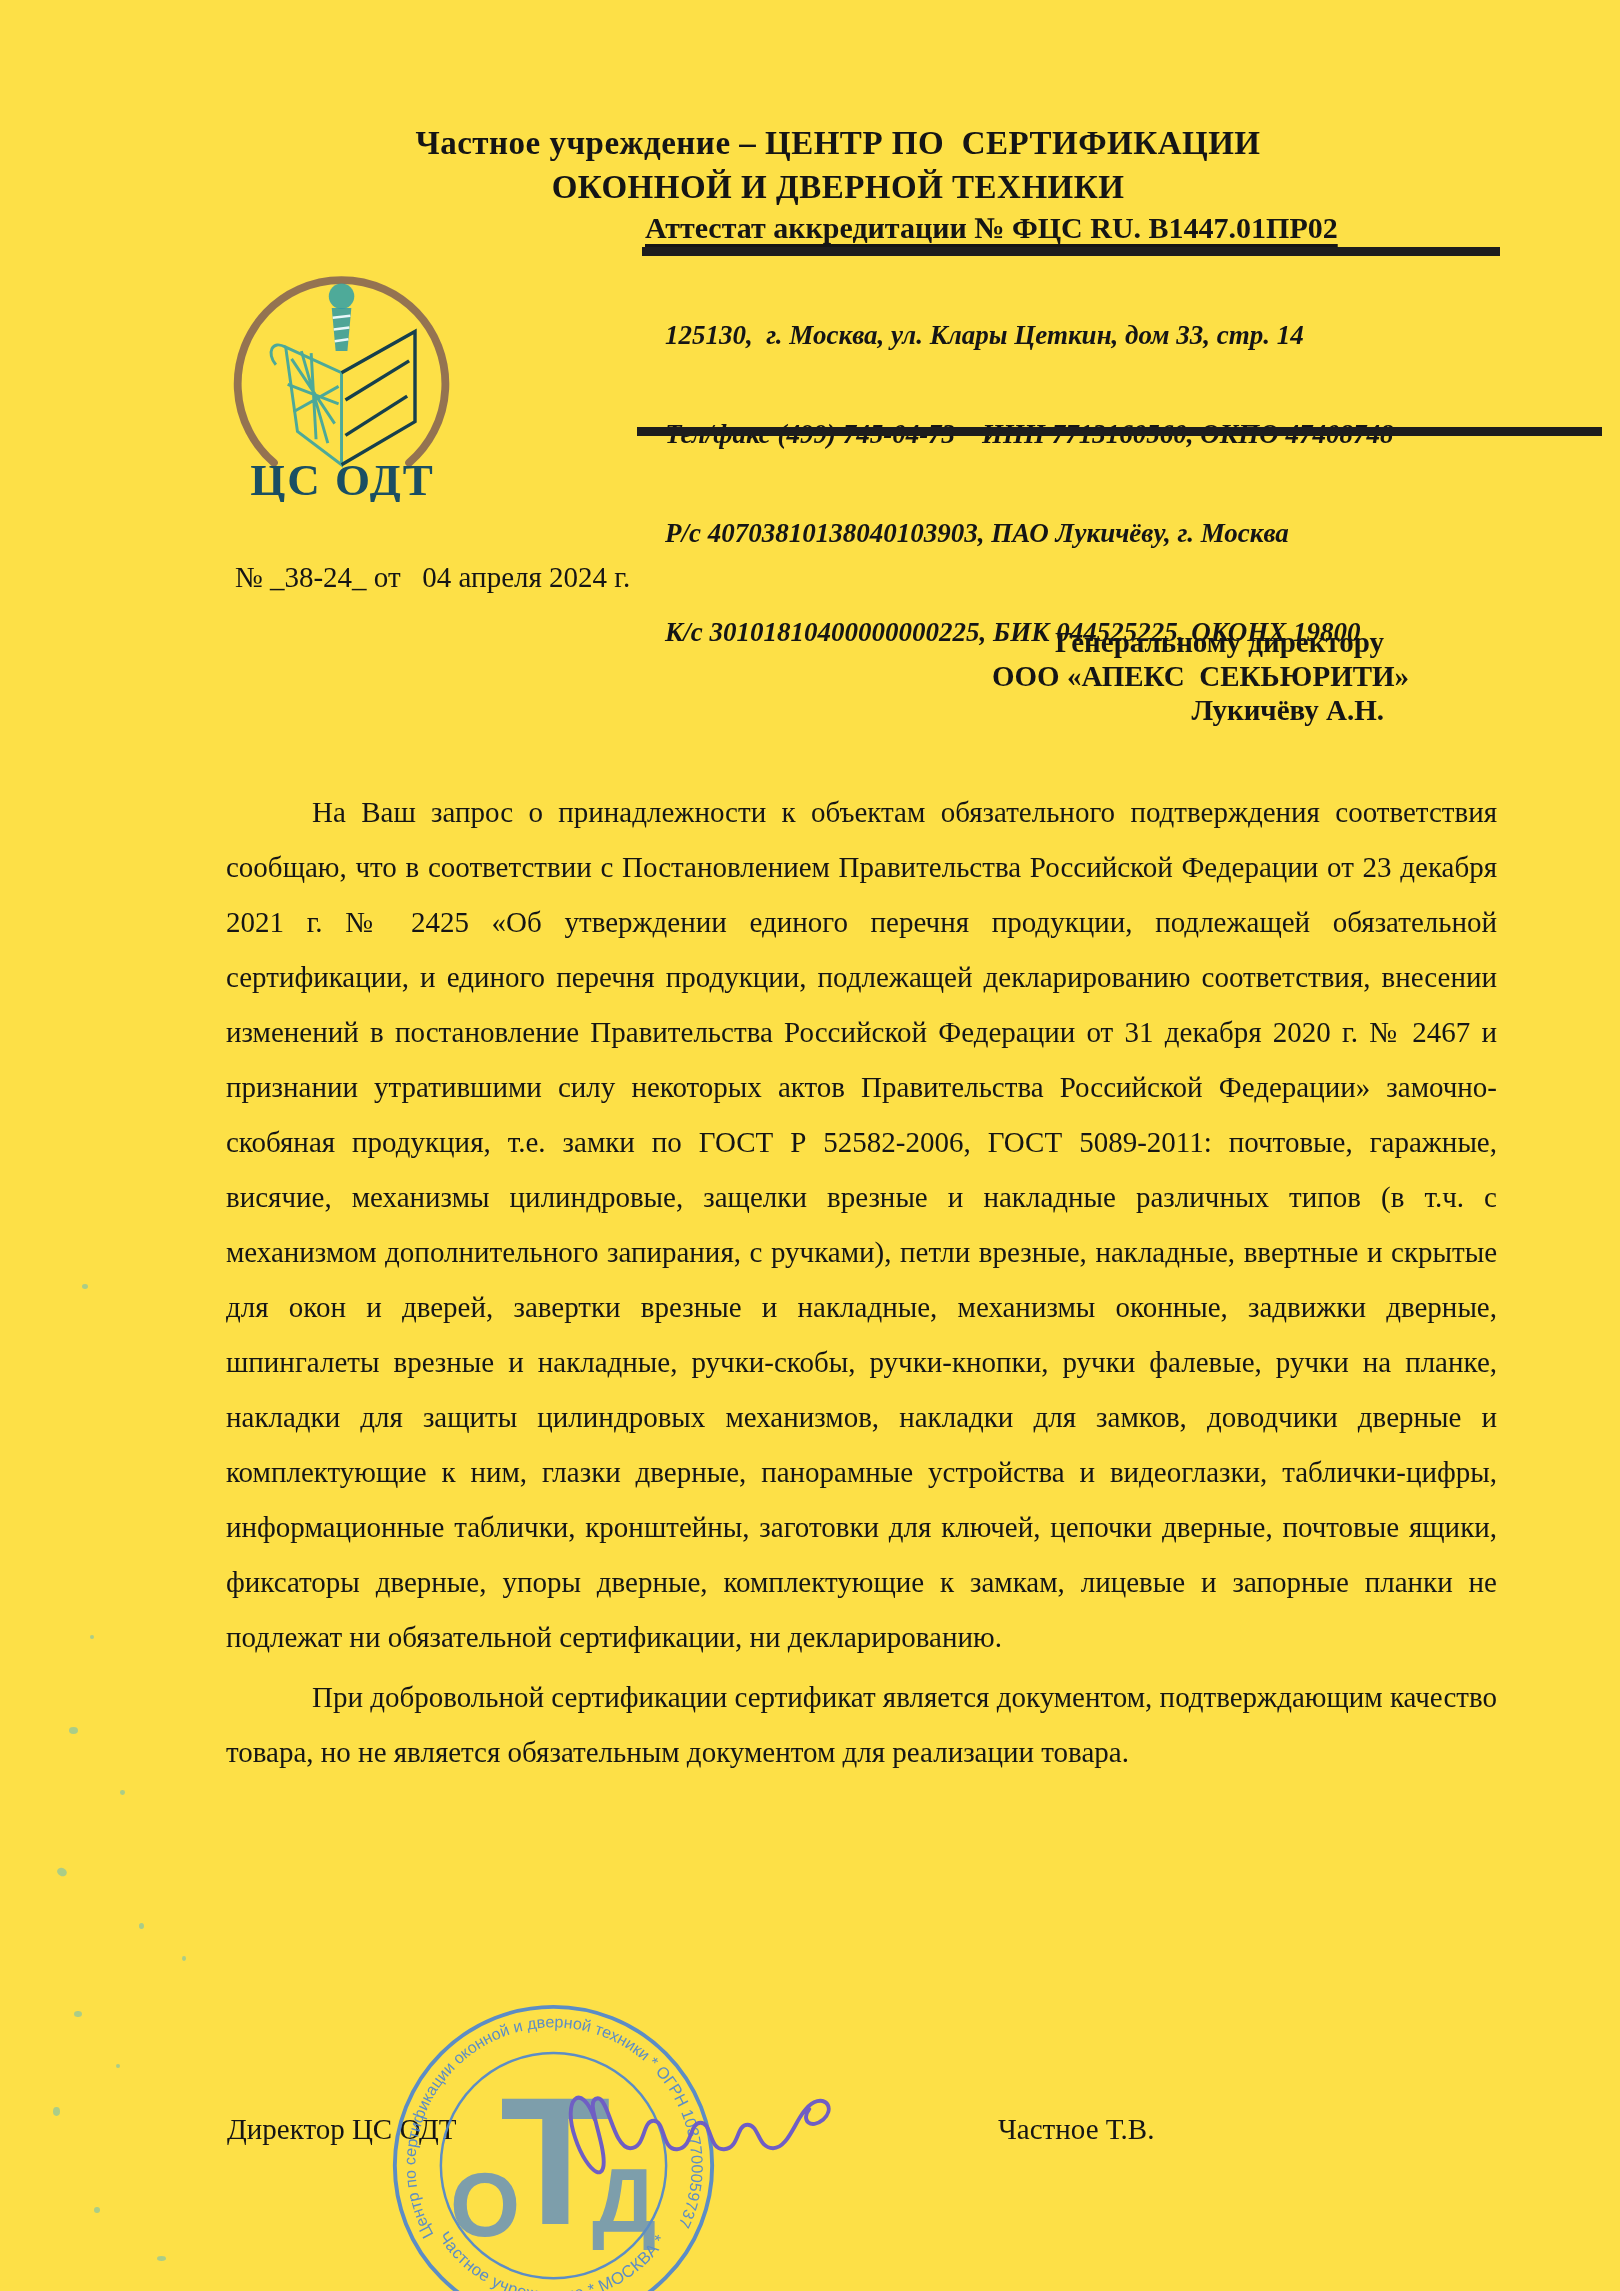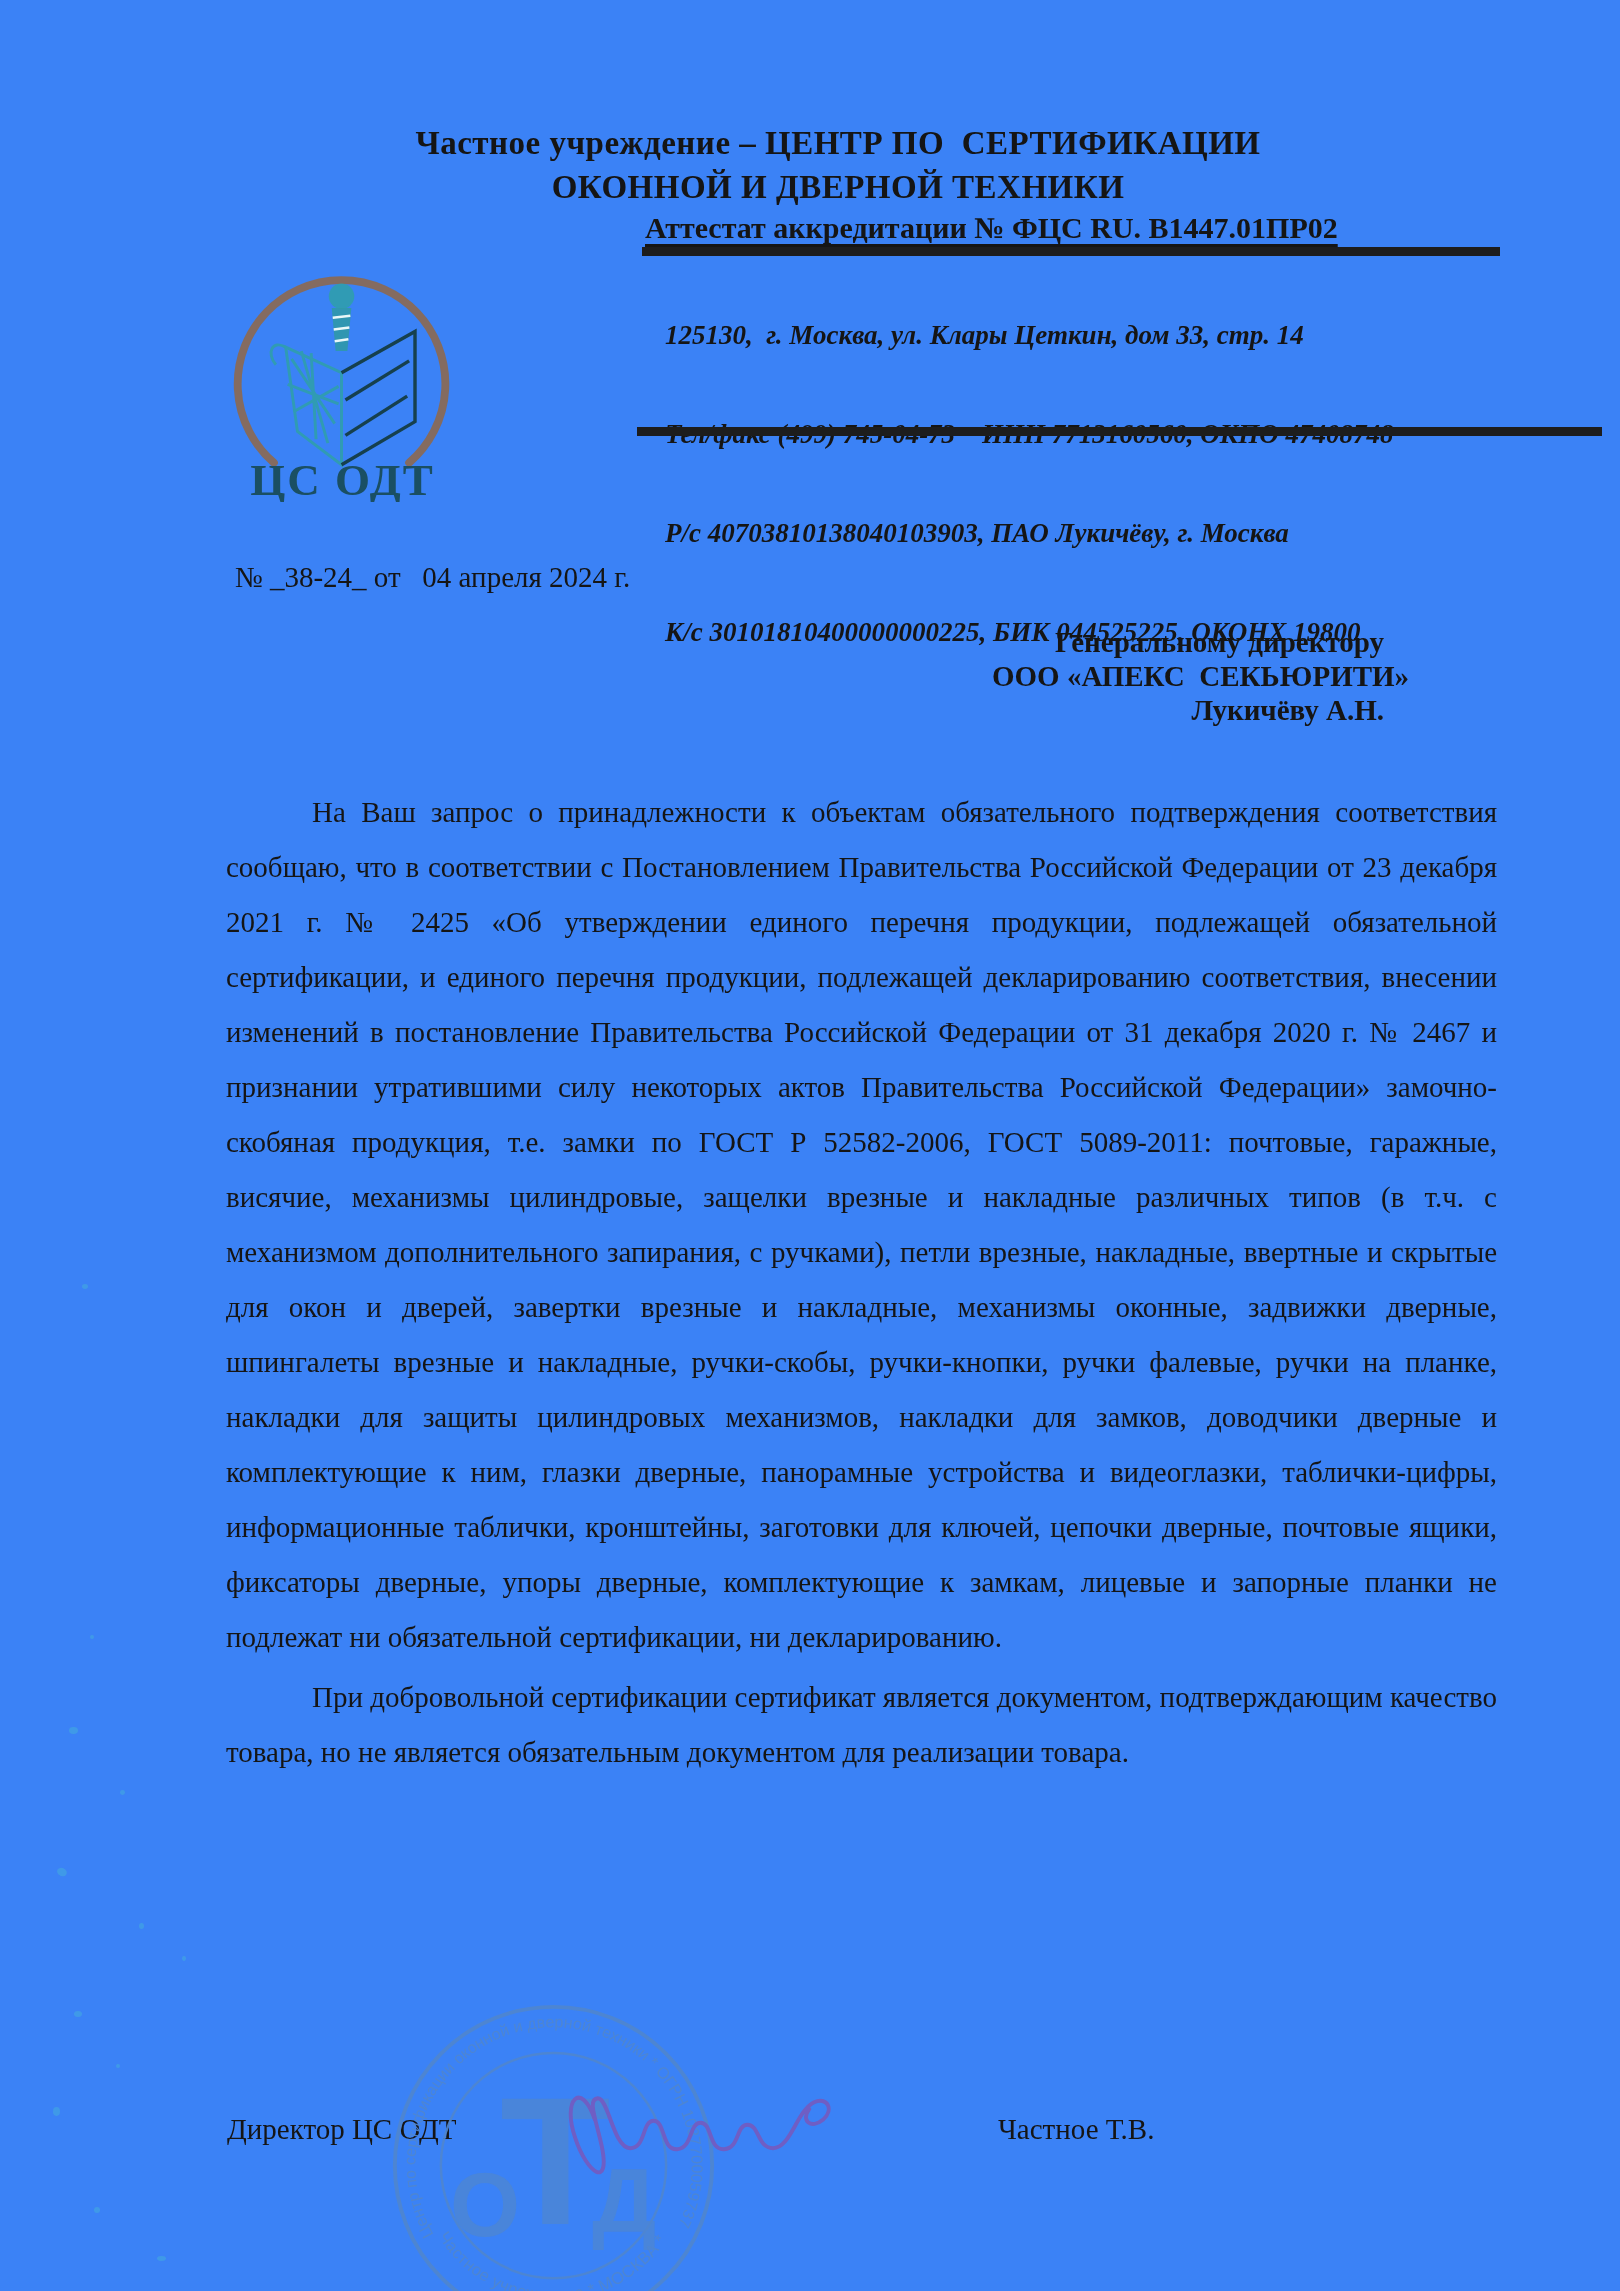--- a/index.html
+++ b/index.html
@@ -1,17 +1,17 @@
 <!DOCTYPE html>
 <html><head>
 <meta charset="utf-8">
 <style>
   html,body{margin:0;padding:0;background:#e8e8e8;}
   .page{
-    position:relative;width:1620px;height:2292px;background:#3b82f6;
+    position:relative;width:1620px;height:2292px;background:#fde047;
     font-family:"Liberation Serif", serif;color:#151515;overflow:hidden;margin:0 auto;
   }
   
   .org1{position:absolute;left:382px;top:125px;width:912px;text-align:center;
         font-size:33px;font-weight:bold;white-space:pre;letter-spacing:0.5px;}
   .org2{position:absolute;left:382px;top:169px;width:912px;text-align:center;
         font-size:33px;font-weight:bold;letter-spacing:0.5px;}
   .accr{position:absolute;left:632px;top:211px;font-size:30px;font-weight:bold;
         text-decoration:underline;text-underline-offset:5.9px;text-decoration-thickness:2.9px;white-space:pre;margin-left:13px;}
   .bar1{position:absolute;left:642px;top:247px;width:858px;height:8.8px;background:#1d1d1d;}

